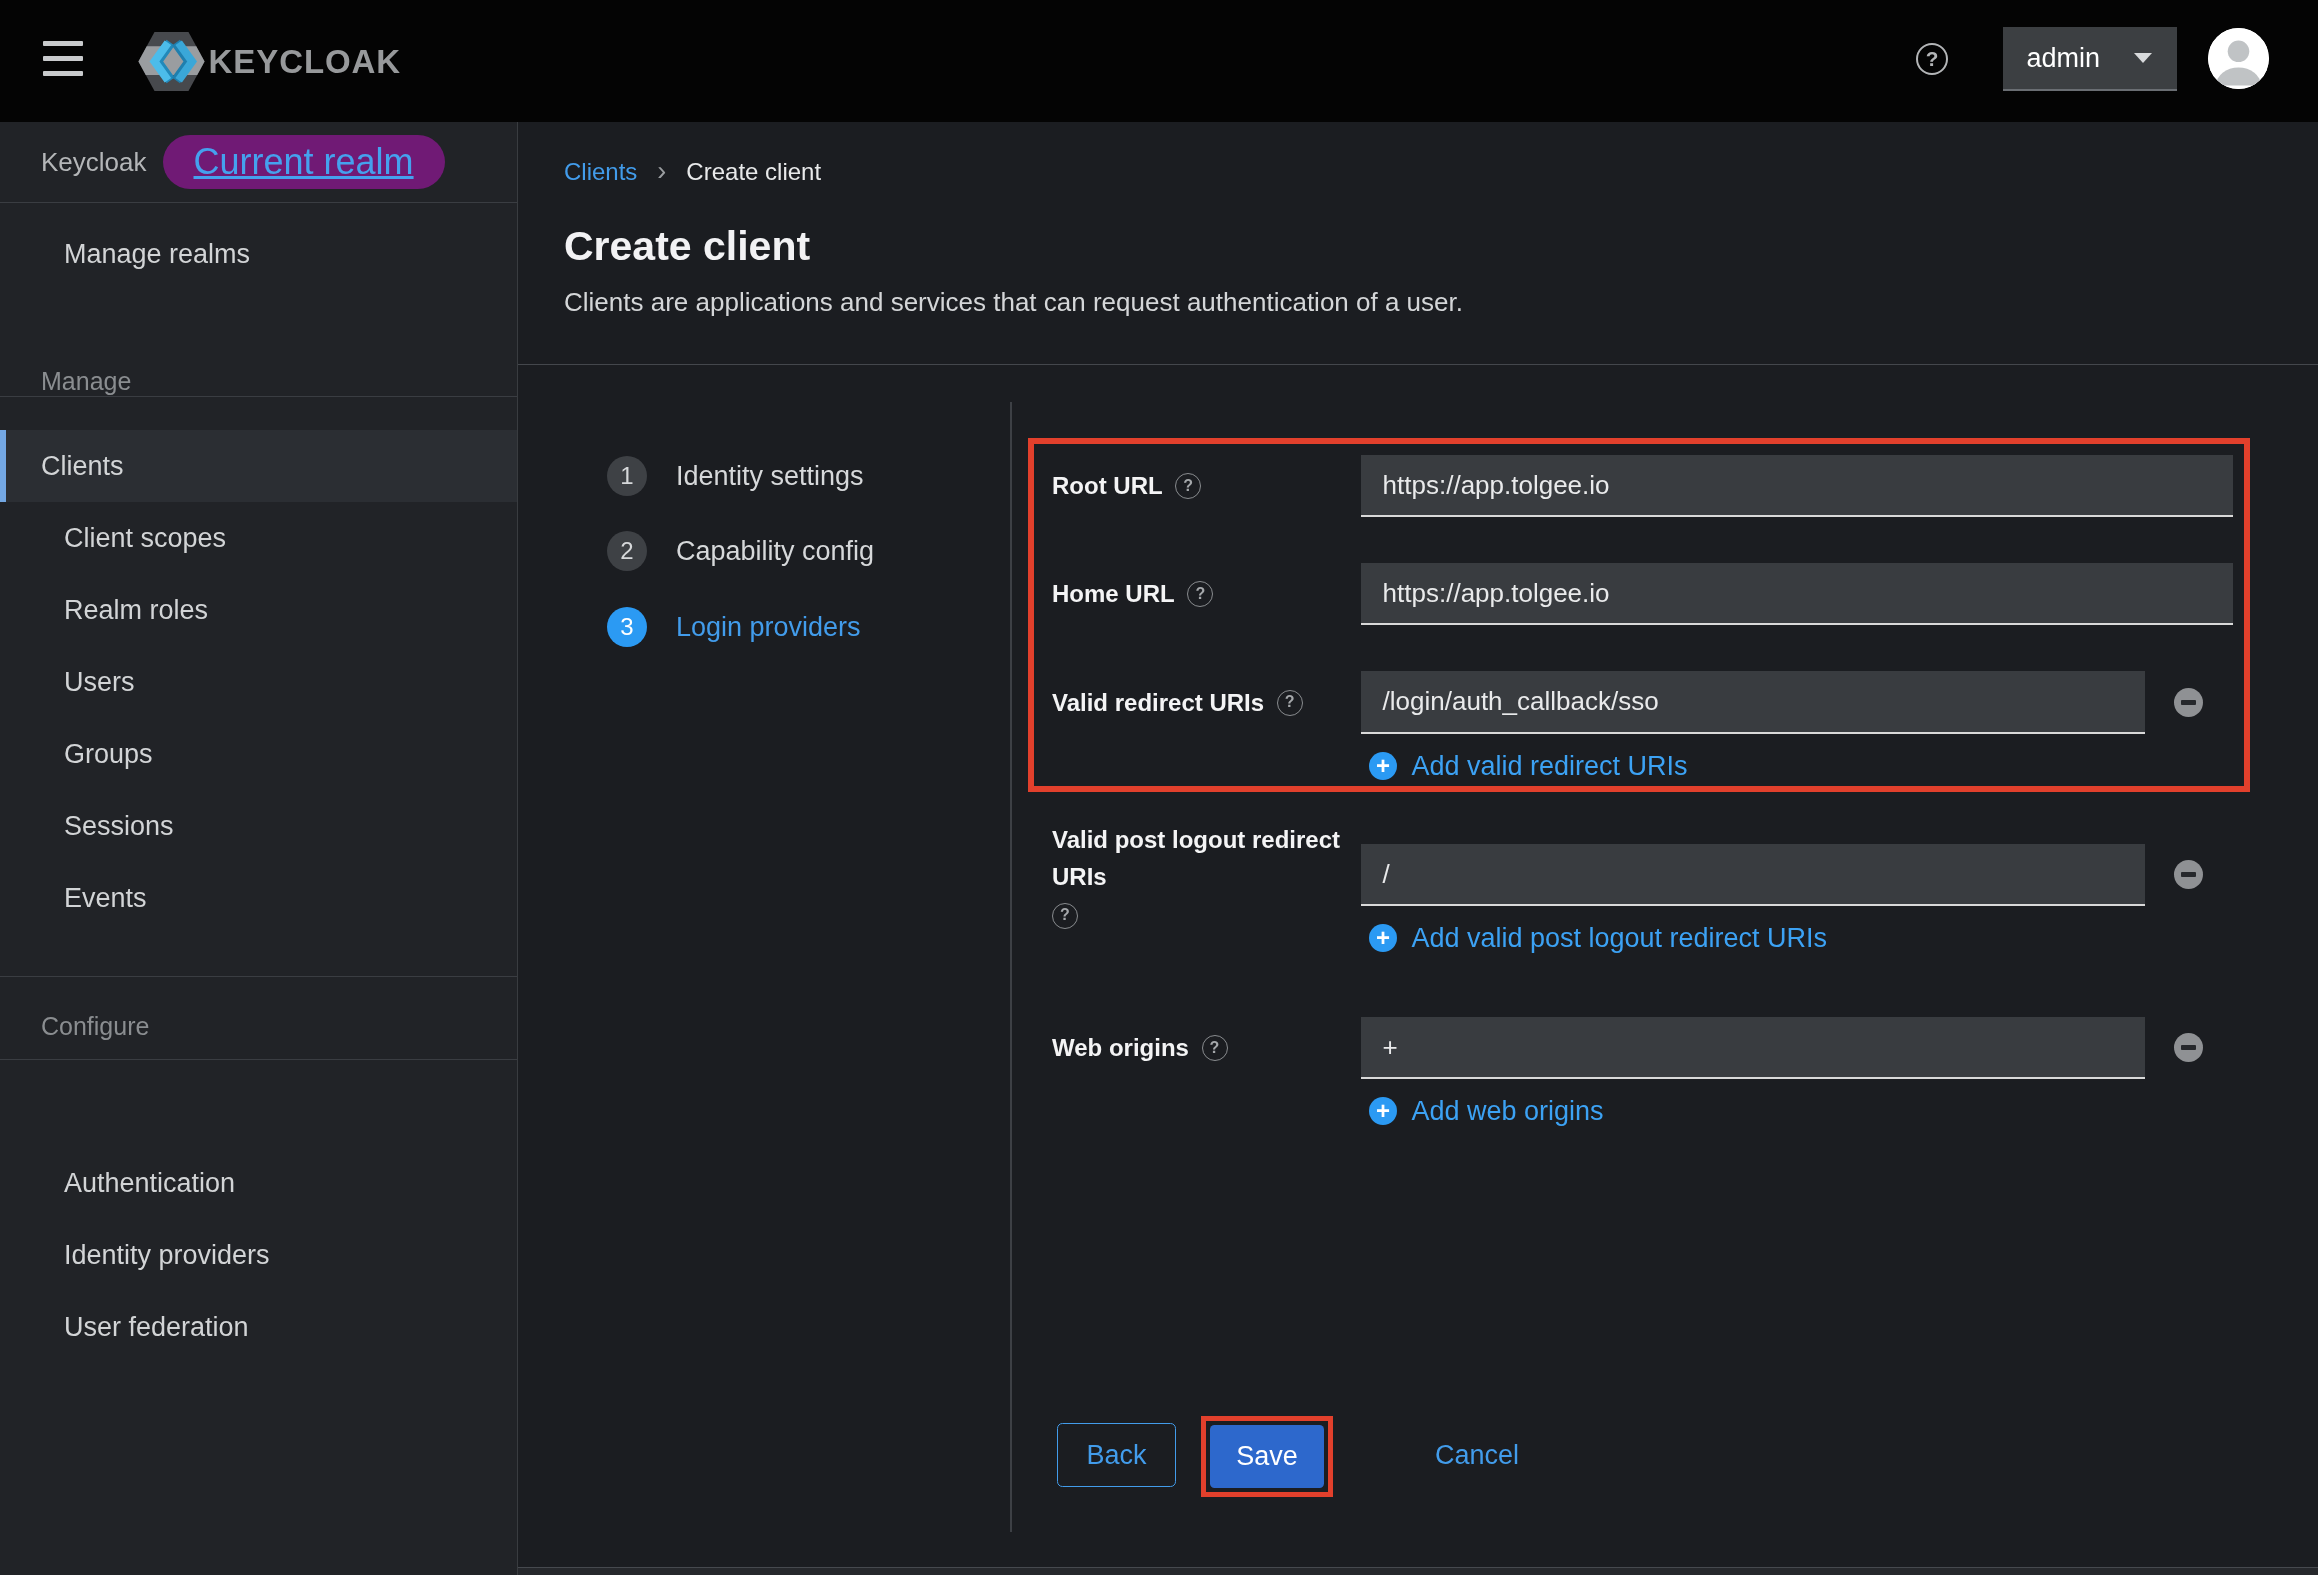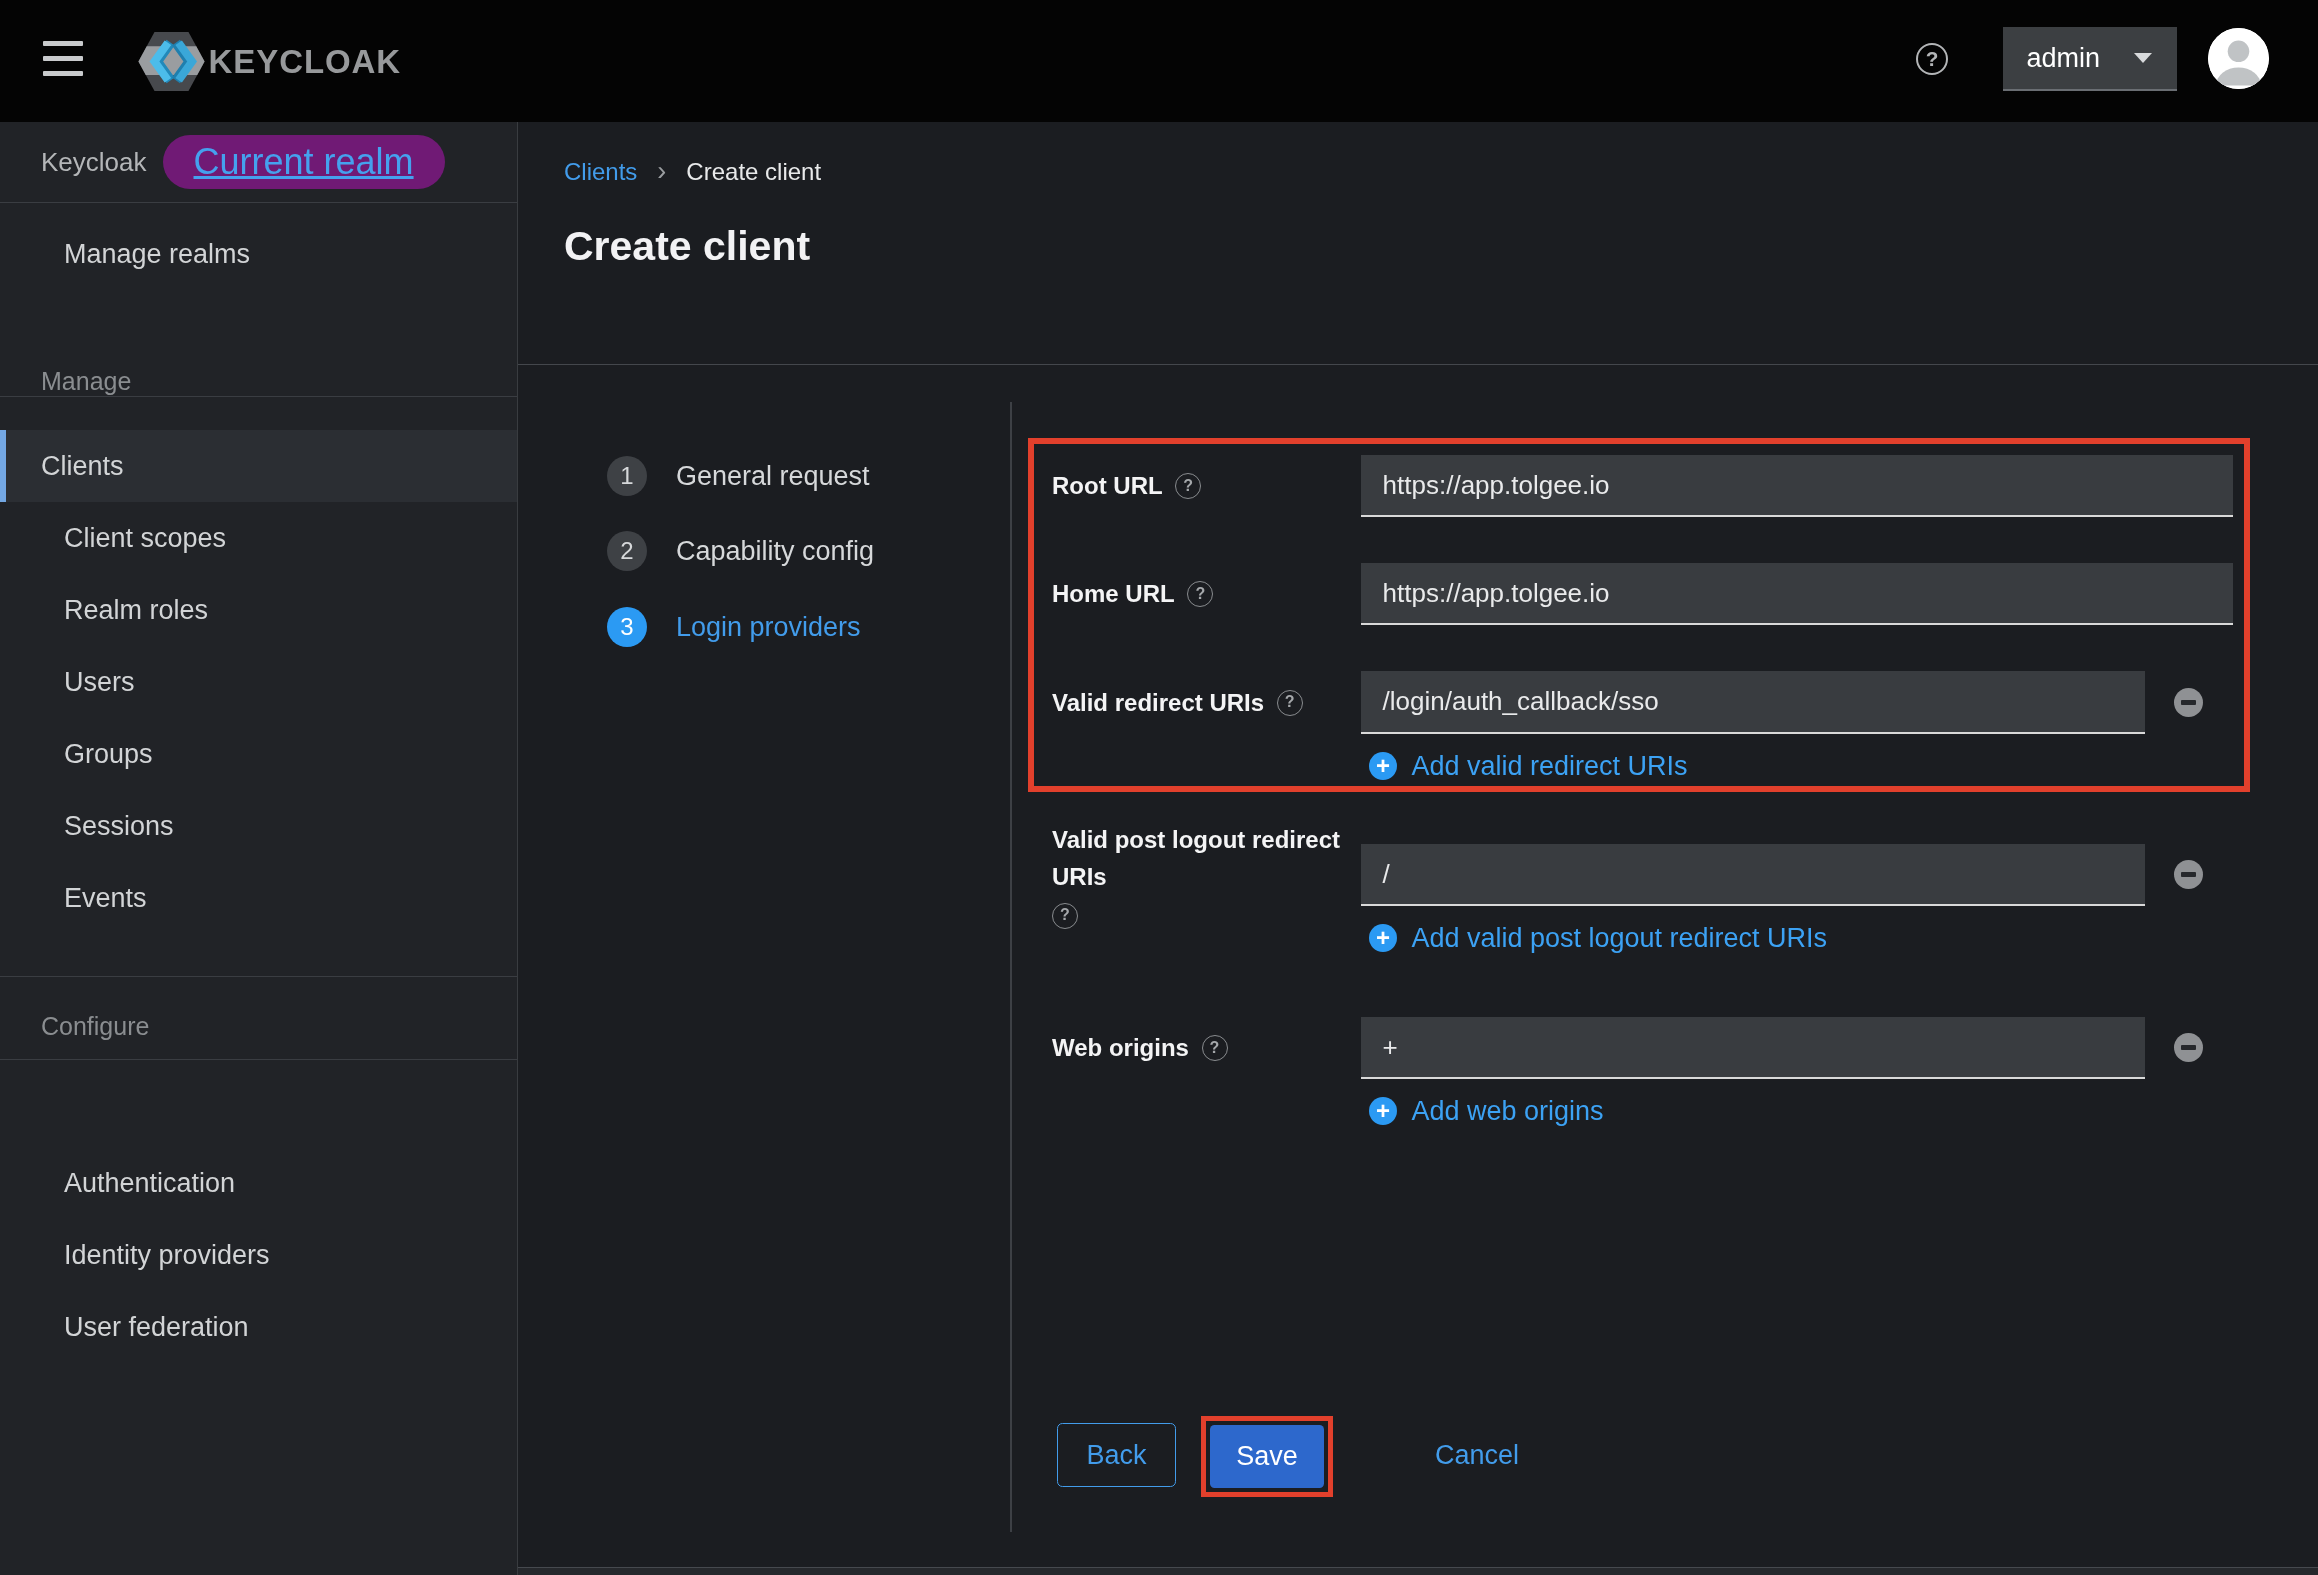--- a/index.html
+++ b/index.html
@@ -187,25 +187,26 @@
 
 <main class="content">
 
   <nav class="breadcrumb">
     <span class="bc-link">Clients</span>
     <span class="bc-sep">›</span>
     <span class="bc-current">Create client</span>
   </nav>
 
   <h1 class="page-title">Create client</h1>
+  <p class="page-subtitle">Clients are applications and services that can request authentication of a user.</p>
   <div class="header-hr"></div>
 
   <div class="wiz-step" style="top:334px">
     <span class="wiz-num">1</span>
-    <span class="wiz-label">General request</span>
+    <span class="wiz-label">Identity settings</span>
   </div>
   <div class="wiz-step" style="top:409px">
     <span class="wiz-num">2</span>
     <span class="wiz-label">Capability config</span>
   </div>
   <div class="wiz-step active" style="top:485px">
     <span class="wiz-num">3</span>
     <span class="wiz-label">Login providers</span>
   </div>
 

